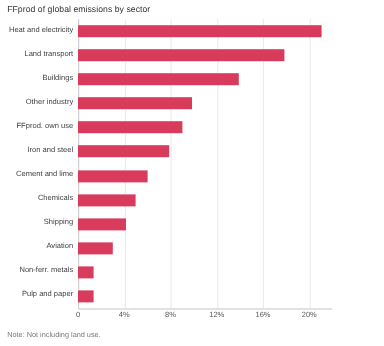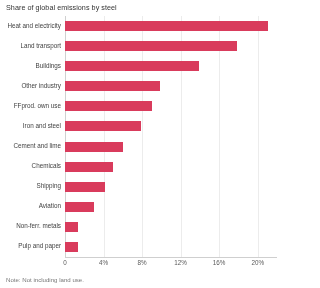--- a/index.html
+++ b/index.html
@@ -122,21 +122,21 @@
     font-size: 6.1px;
     color: #787878;
     white-space: nowrap;
   }
 </style>
 </head>
 <body>
 
 <div id="chart-root">
 
-  <div class="chart-title">Share of global emissions by steel</div>
+  <div class="chart-title">FFprod of global emissions by sector</div>
 
   <div class="ylabels">
       <div class="ylabel" style="top: 6.54167px;">Heat and electricity</div>
       <div class="ylabel" style="top: 26.625px;">Land transport</div>
       <div class="ylabel" style="top: 46.7083px;">Buildings</div>
       <div class="ylabel" style="top: 66.7917px;">Other industry</div>
       <div class="ylabel" style="top: 86.875px;">FFprod. own use</div>
       <div class="ylabel" style="top: 106.958px;">Iron and steel</div>
       <div class="ylabel" style="top: 127.042px;">Cement and lime</div>
       <div class="ylabel" style="top: 147.125px;">Chemicals</div>

